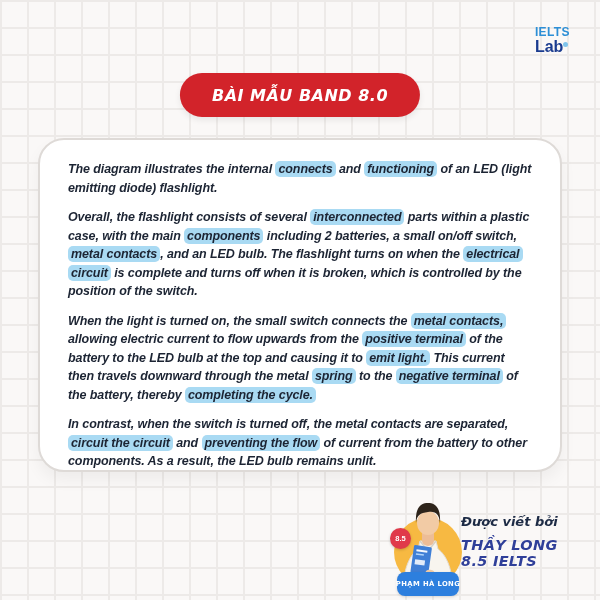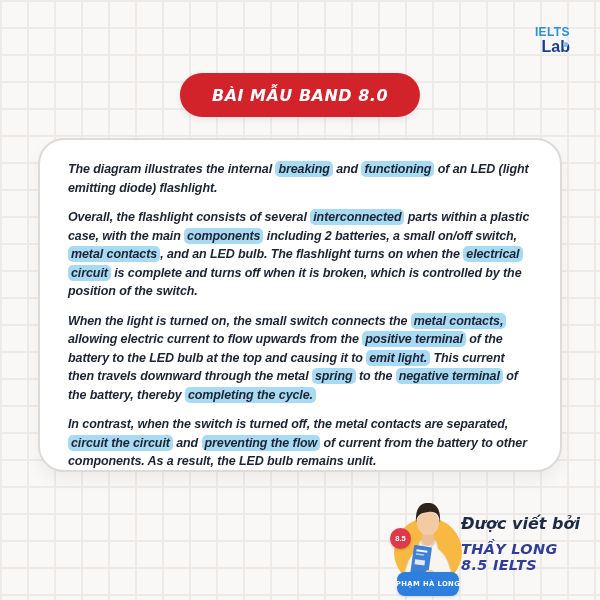--- a/index.html
+++ b/index.html
@@ -23,21 +23,21 @@
     font-family:"Liberation Sans", sans-serif;
     background-color:var(--bg);
     background-image:
       linear-gradient(to right, var(--grid_line) 2px, transparent 2px),
       linear-gradient(to bottom, var(--grid_line) 2px, transparent 2px);
     background-size:27px 27px;
     position:relative;
   }
 
   
-  .logo{position:absolute;top:26px;right:30px;text-align:right;line-height:1;font-style:normal;}
+  .logo{position:absolute;top:26px;right:30px;line-height:1;font-style:normal;}
   .logo-l1{font-size:12px;font-weight:800;color:var(--logo_blue);letter-spacing:0.4px;}
   .logo-l2{font-size:16px;font-weight:800;color:var(--logo_navy);position:relative;margin-top:1px;}
   .logo-drop{position:absolute;width:5px;height:5px;border-radius:50%;background:#7FC4EC;right:2px;top:3px;}
 
   
   .banner{
     position:absolute;top:73px;left:50%;transform:translateX(-50%);
     height:44px;border-radius:22px;padding:0 32px;
     display:flex;align-items:center;justify-content:flex-end;
     background:var(--accent_red);
@@ -81,21 +81,21 @@
     position:absolute;left:14px;top:73px;width:62px;height:24px;border-radius:8px;
     background:var(--pill_blue);color:#fff;font-size:6.8px;font-weight:bold;
     display:flex;align-items:center;justify-content:center;letter-spacing:0.4px;
     font-family:"DejaVu Sans","Liberation Sans",sans-serif;white-space:nowrap;
     box-shadow:0 1px 3px rgba(0,0,0,0.15);
   }
   .author-text{
     position:absolute;left:461px;top:514px;
     font-style:italic;font-family:"DejaVu Sans","Liberation Sans",sans-serif;
   }
-  .written-by{font-size:16px;font-weight:600;color:var(--written_by_navy);margin-bottom:8px;}
+  .written-by{font-size:13px;font-weight:600;color:var(--written_by_navy);margin-bottom:8px;}
   .author-name div{
     font-size:14.5px;font-weight:bold;color:var(--name_blue);
     line-height:16px;letter-spacing:0.3px;white-space:nowrap;
   }
 </style>
 </head>
 <body>
 
 <div class="logo">
   <div class="logo-l1">IELTS</div>
@@ -104,21 +104,21 @@
     <span class="logo-drop"></span>
   </div>
 </div>
 
 <div class="banner">
   <span>BÀI MẪU BAND 8.0</span>
 </div>
 
 <div class="card">
   <div id="essay">
-      <p><span>The diagram illustrates the internal </span><span class="hl">breaking</span><span> and </span><span class="hl">functioning</span><span> of an LED (light emitting diode) flashlight.</span></p>
+      <p><span>The diagram illustrates the internal </span><span class="hl">connects</span><span> and </span><span class="hl">functioning</span><span> of an LED (light emitting diode) flashlight.</span></p>
       <p><span>Overall, the flashlight consists of several </span><span class="hl">interconnected</span><span> parts within a plastic case, with the main </span><span class="hl">components</span><span> including 2 batteries, a small on/off switch, </span><span class="hl">metal contacts</span><span>, and an LED bulb. The flashlight turns on when the </span><span class="hl">electrical circuit</span><span> is complete and turns off when it is broken, which is controlled by the position of the switch.</span></p>
       <p><span>When the light is turned on, the small switch connects the </span><span class="hl">metal contacts,</span><span> allowing electric current to flow upwards from the </span><span class="hl">positive terminal</span><span> of the battery to the LED bulb at the top and causing it to </span><span class="hl">emit light.</span><span> This current then travels downward through the metal </span><span class="hl">spring</span><span> to the </span><span class="hl">negative terminal</span><span> of the battery, thereby </span><span class="hl">completing the cycle.</span></p>
       <p><span>In contrast, when the switch is turned off, the metal contacts are separated, </span><span class="hl">circuit the circuit</span><span> and </span><span class="hl">preventing the flow</span><span> of current from the battery to other components. As a result, the LED bulb remains unlit.</span></p>
     </div>
 </div>
 
 <div class="avatar-group">
   <svg class="avatar-svg" width="92" height="98" viewBox="0 0 92 98">
     <circle cx="45" cy="53" r="34" fill="#F7B942"></circle>
     <path d="M20,90 C21,68 27,56 35,50 L37,42 L53,42 L55,50 C63,56 69,68 70,90 Z" fill="#F8F5EF" stroke="#E3DCD2" stroke-width="1"></path>

